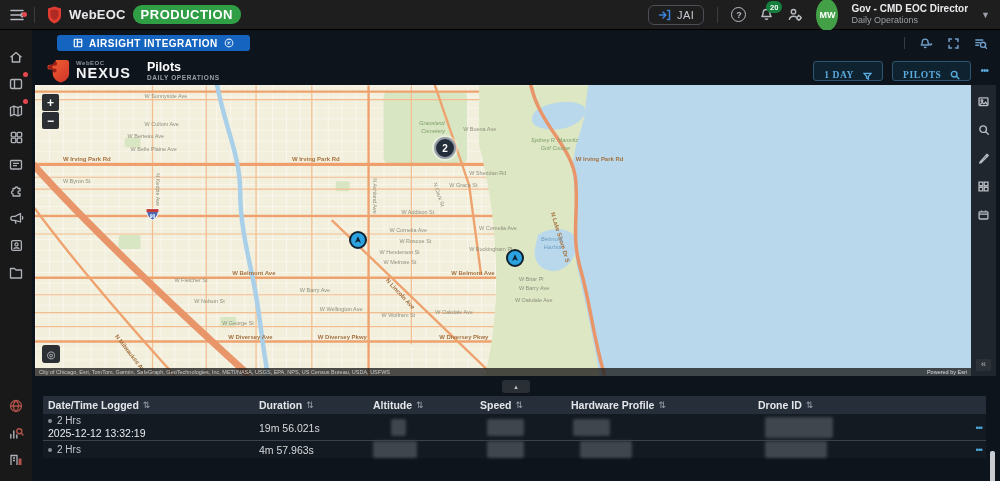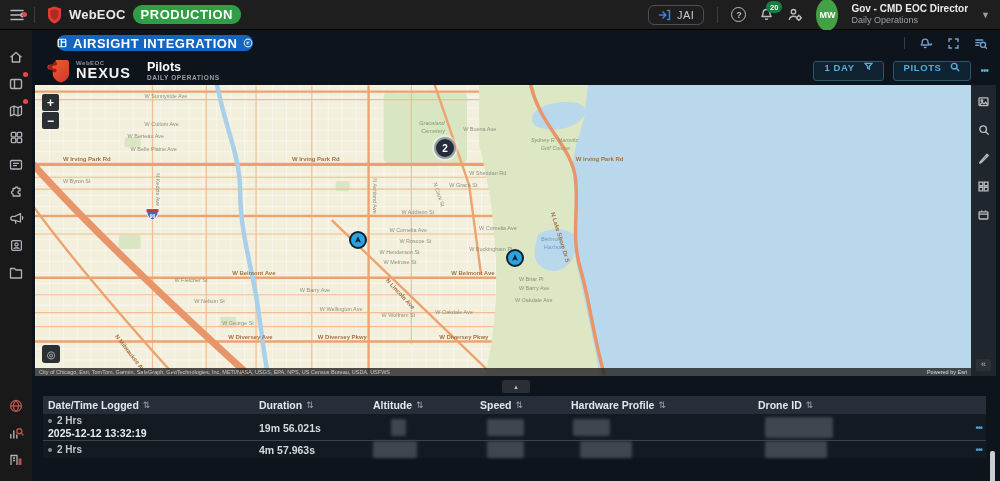--- a/index.html
+++ b/index.html
@@ -32,39 +32,39 @@
   .sidebar { width:32px; background:#191919; display:flex; flex-direction:column; align-items:center; padding:13px 0 8px; gap:0; }
   .side-ic { color:#aeb2b8; position:relative; height:27px; display:flex; align-items:center; }
   .side-ic .dot { position:absolute; top:2px; right:-4px; width:5px; height:5px; border-radius:50%; background:#e5484d; }
   .side-spacer { margin-top:auto; }
   .side-ic.tint { color:#b3524a; }
 
   .content { flex:1; background:#0e141c; position:relative; display:flex; flex-direction:column; min-width:0; }
 
   
   .subheader { height:26px; display:flex; align-items:center; padding:0 12px 0 25px; flex:0 0 26px; }
-  .airsight-btn { background:#1565c0; border:0; border-radius:8px; height:16px; padding:0 0; display:flex; align-items:center; gap:6px; color:#fff; font-size:13px; font-weight:bold; letter-spacing:.5px; cursor:pointer; font-family:inherit; }
+  .airsight-btn { background:#1565c0; border:0; border-radius:3px; height:16px; padding:0 16px; display:flex; align-items:center; gap:6px; color:#fff; font-size:10px; font-weight:bold; letter-spacing:.5px; cursor:pointer; font-family:inherit; }
   .sh-right { margin-left:auto; display:flex; align-items:center; gap:14px; color:#6f9fca; }
   .sh-div { width:1px; height:12px; background:#343b44; }
 
   
   .tabs { height:23px; display:flex; padding-left:16px; flex:0 0 23px; }
   .tab { padding:3px 12px 0; font-size:10.5px; font-weight:bold; letter-spacing:.5px; color:#4f9fce; border-bottom:2px solid transparent; cursor:pointer; display:flex; align-items:center; }
   .tab.active { color:#5fb8e8; border-bottom-color:#5fb8e8; }
 
   
   .panel-header { height:29px; display:flex; align-items:center; padding:0 12px 0 14px; flex:0 0 29px; }
   .brand-block { margin-left:5px; line-height:1; }
   .brand-small { font-size:6px; color:#8e949b; font-weight:bold; letter-spacing:.5px; }
   .brand-big { font-size:14.5px; font-weight:bold; color:#f2f3f4; letter-spacing:1px; }
   .title-block { margin-left:16px; line-height:1.15; }
   .panel-title { font-size:12.5px; font-weight:bold; color:#fff; }
   .panel-sub { font-size:6.5px; font-weight:bold; color:#9aa0a6; letter-spacing:.6px; }
   .ph-right { margin-left:auto; display:flex; align-items:center; gap:9px; }
-  .hbtn { height:20px; border:1px solid #2c566f; border-radius:3px; background:#0f2230; color:#5aabde; font-size:9.5px; font-weight:bold; letter-spacing:.6px; padding:0 10px; display:flex; align-items:flex-start; gap:9px; cursor:pointer; font-family:Liberation Sans, sans-serif; }
+  .hbtn { height:20px; border:1px solid #2c566f; border-radius:3px; background:#0f2230; color:#5aabde; font-size:9.5px; font-weight:bold; letter-spacing:.6px; padding:0 10px; display:flex; align-items:flex-end; gap:9px; cursor:pointer; font-family:Liberation Serif, serif; }
   .more-dots { color:#5aabde; font-size:10px; letter-spacing:-1px; cursor:pointer; }
 
   
   .map-row { position:relative; height:291px; margin:0 4px 0 3px; flex:0 0 291px; background:#f6f3e2; }
   .map-svg { position:absolute; left:0; top:0; }
   .map-toolbar { position:absolute; right:0; top:0; width:25px; height:100%; background:#20262e; display:flex; flex-direction:column; align-items:center; padding:10px 0 5px; gap:16px; color:#9aa0a6; }
   .mt-collapse { margin-top:auto; width:15px; height:12px; background:#2c3138; border-radius:2px; color:#b6bbc1; font-size:9px; line-height:11px; text-align:center; cursor:pointer; }
   .zoom-ctrl { position:absolute; left:7px; top:9px; display:flex; flex-direction:column; gap:1px; }
   .zoom-ctrl button { width:17px; height:17px; background:#2b2f33; color:#fff; border:0; font-size:12px; font-weight:bold; border-radius:2px; cursor:pointer; line-height:1; font-family:inherit; }
   .map-bl-btn { position:absolute; left:7px; bottom:13px; width:18px; height:18px; background:#2b2f33; border-radius:3px; color:#cfd3d8; font-size:10px; display:flex; align-items:center; justify-content:center; cursor:pointer; }
@@ -73,21 +73,21 @@
   .marker { position:absolute; border-radius:50%; display:flex; align-items:center; justify-content:center; }
   .cluster { width:22px; height:22px; background:#232e3a; border:2px solid #939ca7; box-shadow:0 0 0 2px rgba(255,255,255,.35); color:#fff; font-size:10px; font-weight:bold; }
   .pilot { width:18px; height:18px; background:#2ba3e0; border:2px solid #10212e; }
 
   
   .collapse-row { height:20px; display:flex; justify-content:center; align-items:center; flex:0 0 20px; }
   .collapse-btn { width:28px; height:13px; background:#2a2f36; border:0; border-radius:3px; color:#b9bec4; font-size:7px; cursor:pointer; line-height:1; font-family:inherit; }
 
   
   .table-area { margin:0 14px 0 11px; flex:1; overflow:hidden; }
-  .tgrid { display:grid; grid-template-columns:211px 114px 107px 91px 187px 205px 1fr; align-items:center; padding-left:5px;font-weight:bold; }
+  .tgrid { display:grid; grid-template-columns:211px 114px 107px 91px 187px 205px 1fr; align-items:center; padding-left:5px; }
   .thead { background:#262e3a; height:18px; color:#e4e7ea; font-size:10.5px; font-weight:bold; }
   .th { display:flex; align-items:center; gap:4px; }
   .sort { color:#98a2ad; font-size:9px; font-weight:normal; }
   .trow { background:#141a22; border-top:1px solid #141a22; }
   .trow + .trow { border-top:1px solid #39424d; }
   .r1 { height:26px; }
   .r2 { height:18px; }
   .cell-dt { line-height:1.2; }
   .age { display:flex; align-items:center; gap:5px; font-size:10px; color:#c3c8cd; }
   .age i { width:4px; height:4px; border-radius:50%; background:#8a9096; }

